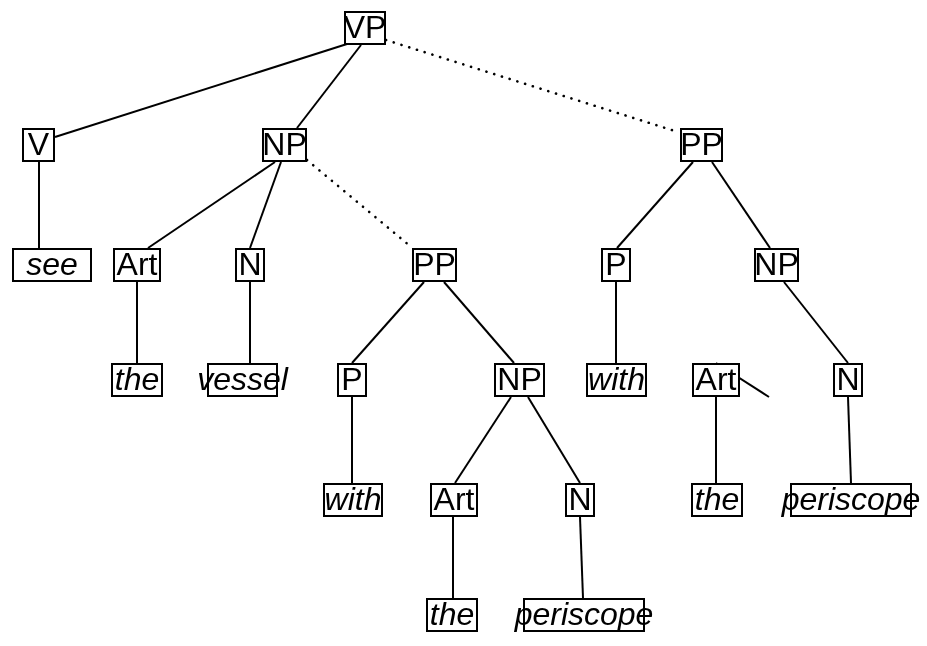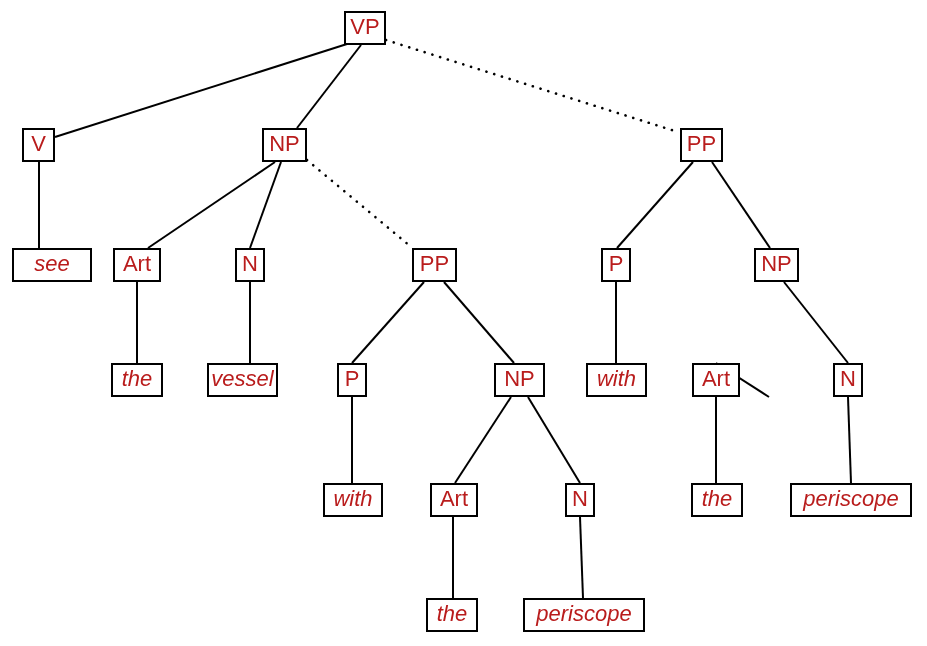--- a/index.html
+++ b/index.html
@@ -29,27 +29,27 @@
     left: 0;
     top: 0;
     width: 927px;
     height: 646px;
   }
   .tree-node {
     position: absolute;
     box-sizing: border-box;
     border: 2px solid #000000;
     background: #ffffff;
-    color: #b91c1c;
+    color: #000000;
     display: flex;
     align-items: center;
     justify-content: center;
     line-height: 1;
     white-space: nowrap;
-    font-size: 22px;
+    font-size: 32px;
     letter-spacing: 0px;
   }
   .tree-node.cat {
     font-style: normal;
     font-weight: 400;
   }
   .tree-node.leaf {
     font-style: italic;
     font-weight: 400;
   }

